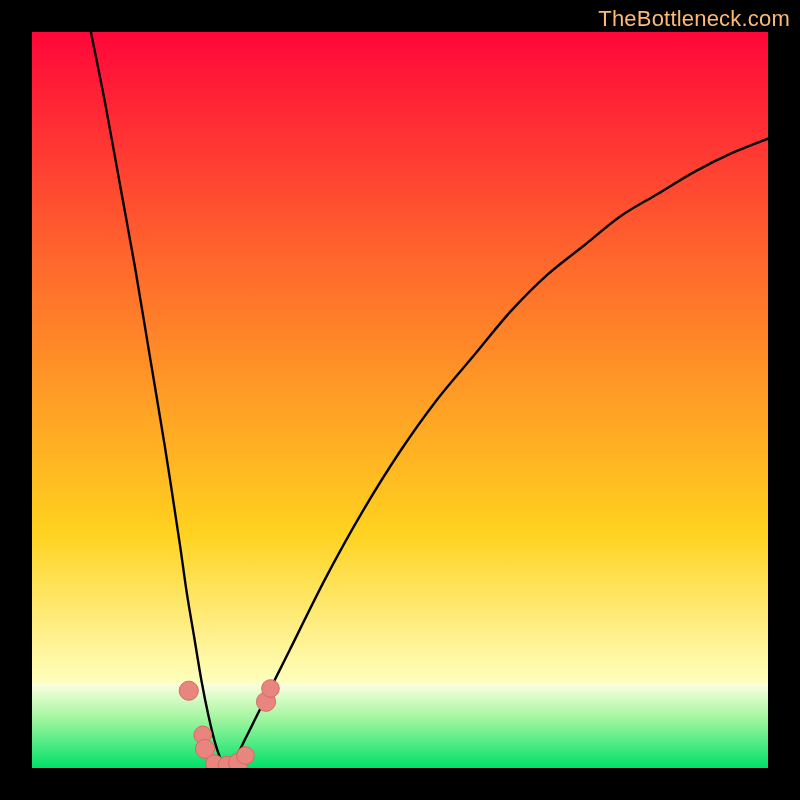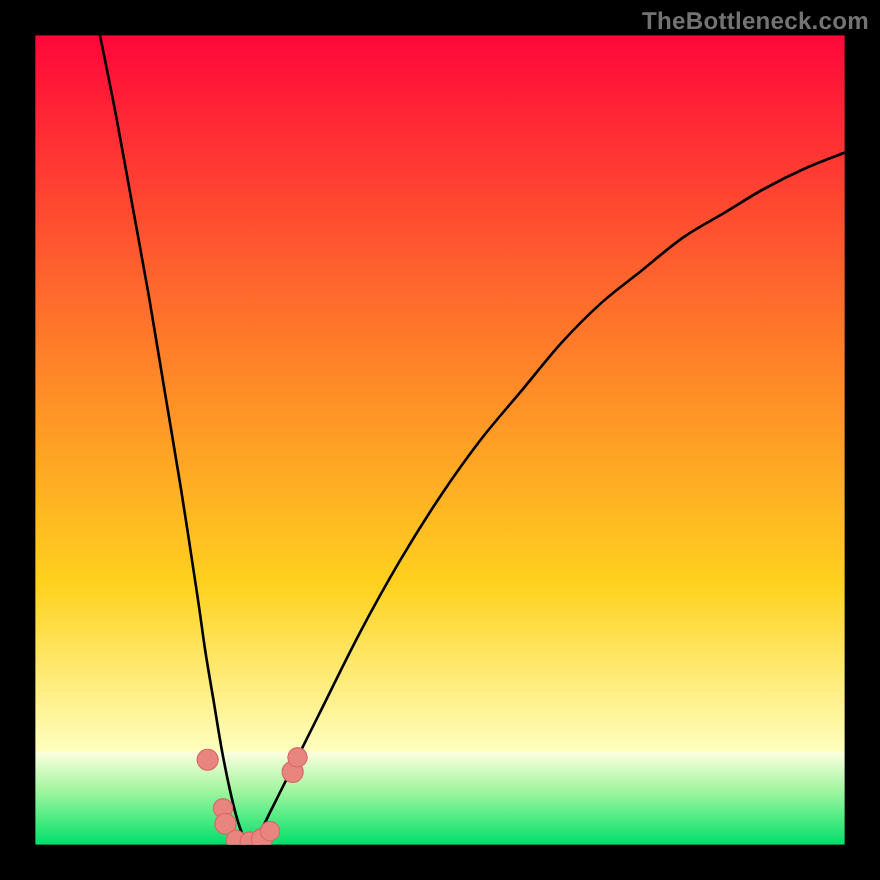--- a/index.html
+++ b/index.html
@@ -21,23 +21,23 @@
     position: absolute;
     left: 32px;
     top: 32px;
     width: 736px;
     height: 736px;
   }
   .watermark {
     position: absolute;
     top: 6px;
     right: 10px;
-    color: #737373;
+    color: #fdba74;
     font-size: 22px;
-    font-weight: 700;
+    font-weight: 400;
     letter-spacing: 0.2px;
     user-select: none;
     text-align: center;
   }
 </style>
 </head>
 <body>
 
 <div class="frame">
   <svg class="plot" viewBox="0 0 736 736" width="736" height="736" preserveAspectRatio="none">

